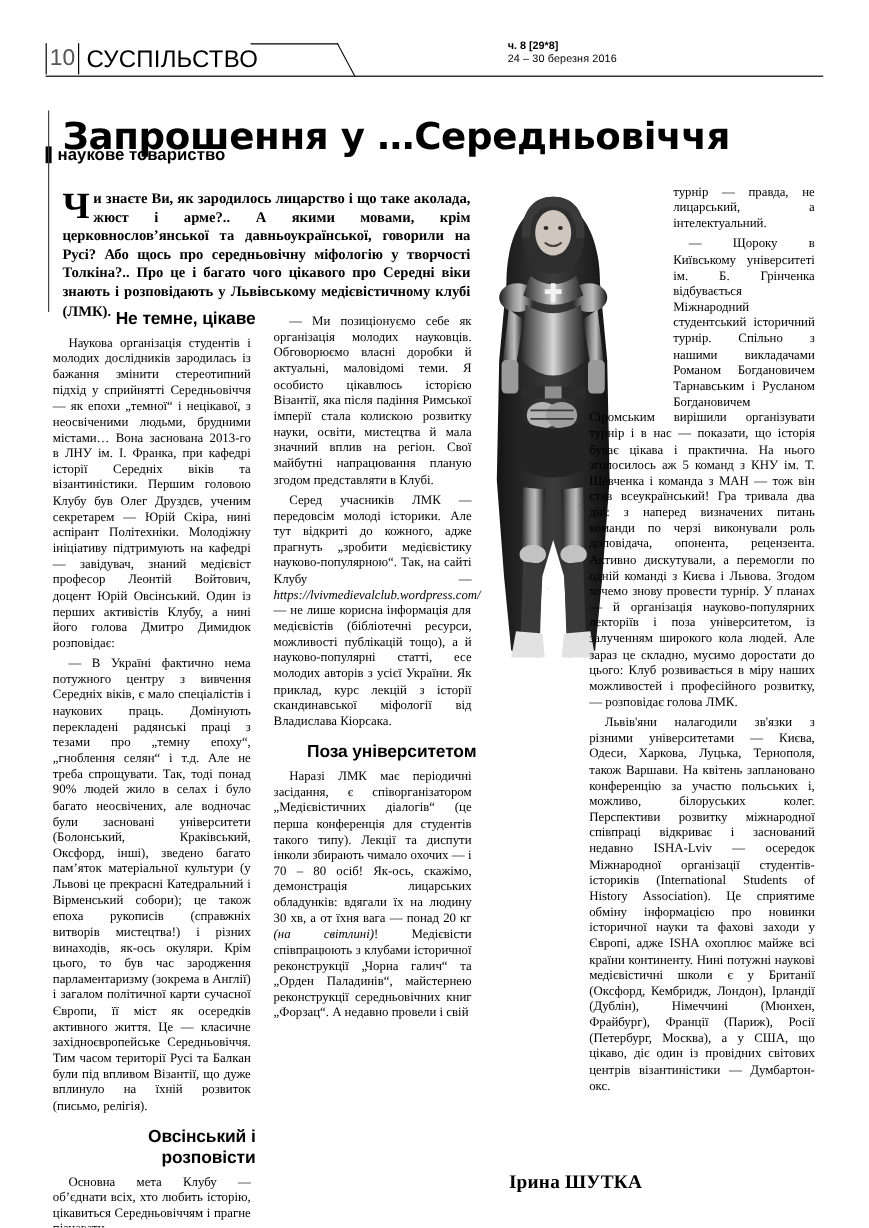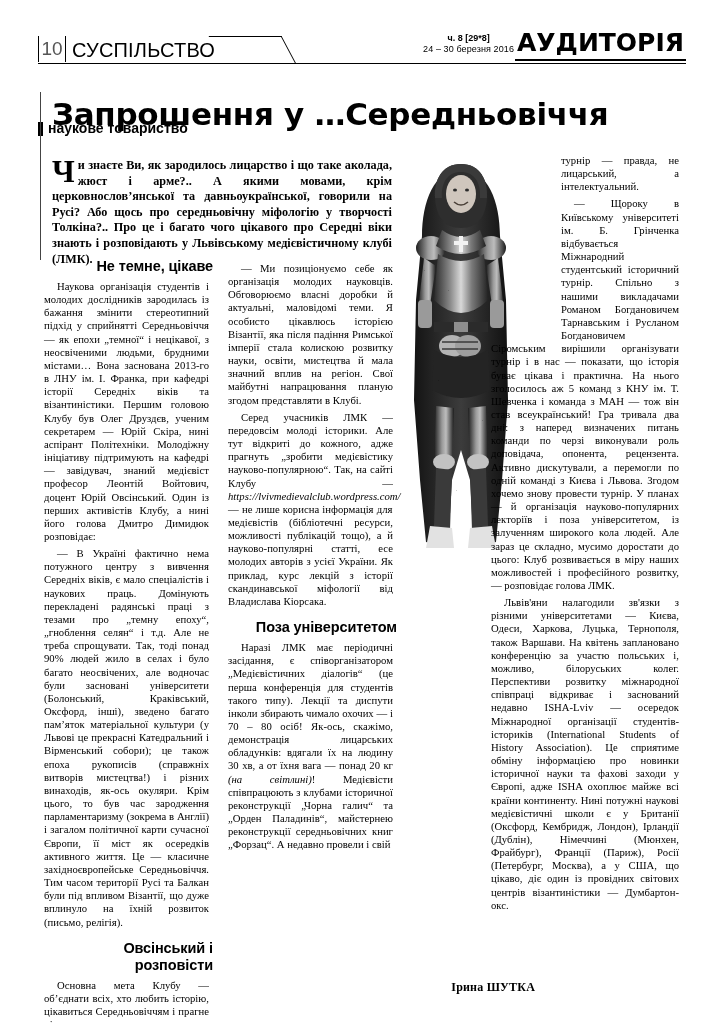--- a/index.html
+++ b/index.html
@@ -60,21 +60,21 @@
     position: absolute;
     left: 178px; top: 0px;
     width: 72px; height: 27px;
     border-top: 1px solid #000;
     border-right: 1px solid #000;
     transform: skewX(28deg);
   }
   .issue-block {
     position: absolute;
     right: 172px; top: -3px;
-    text-align: center;
+    text-align: left;
     font-family: "Liberation Sans", sans-serif;
     font-size: 9px;
     line-height: 11px;
     font-weight: bold;
   }
   .issue-date {
     font-weight: normal;
     font-size: 9px;
     letter-spacing: .1px;
   }
@@ -186,21 +186,21 @@
     height: 190px;
     shape-outside: polygon(0 0, 74px 0, 74px 100%, 0 100%);
   }
 
   .byline {
     position: absolute;
     right: 41px;
     bottom: 28px;
     font-family: "Liberation Serif", serif;
     font-weight: bold;
-    font-size: 12px;
+    font-size: 16px;
     letter-spacing: .2px;
   }
 
   
   .photo {
     position: absolute;
     left: 404px; top: 150px;
     width: 114px; height: 412px;
     overflow: hidden;
   }
@@ -213,21 +213,20 @@
 
   <div class="masthead">
     <div class="pagenum-box">10</div>
     <div class="rubric">СУСПІЛЬСТВО</div>
     <div class="mast-rule"></div>
     <div class="mast-slant"></div>
     <div class="issue-block">
       <div>ч. 8 [29*8]</div>
       <div class="issue-date">24 – 30 березня 2016</div>
     </div>
-    <div class="logo">АУДИТОРІЯ</div>
   </div>
 
   <div class="section-label">наукове товариство</div>
 
   <div class="headline-bar"></div>
   <div class="headline">Запрошення у …Середньовіччя</div>
 
   <div class="lead">
     <span class="dropcap">Ч</span><span>и знаєте Ви, як зародилось лицарство і що таке аколада, жюст і арме?.. А якими мовами, крім церковнослов’янської та давньоукраїнської, говорили на Русі? Або щось про середньовічну міфологію у творчості Толкіна?.. Про це і багато чого цікавого про Середні віки знають і розповідають у Львівському медієвістичному клубі (ЛМК).</span>
   </div>

